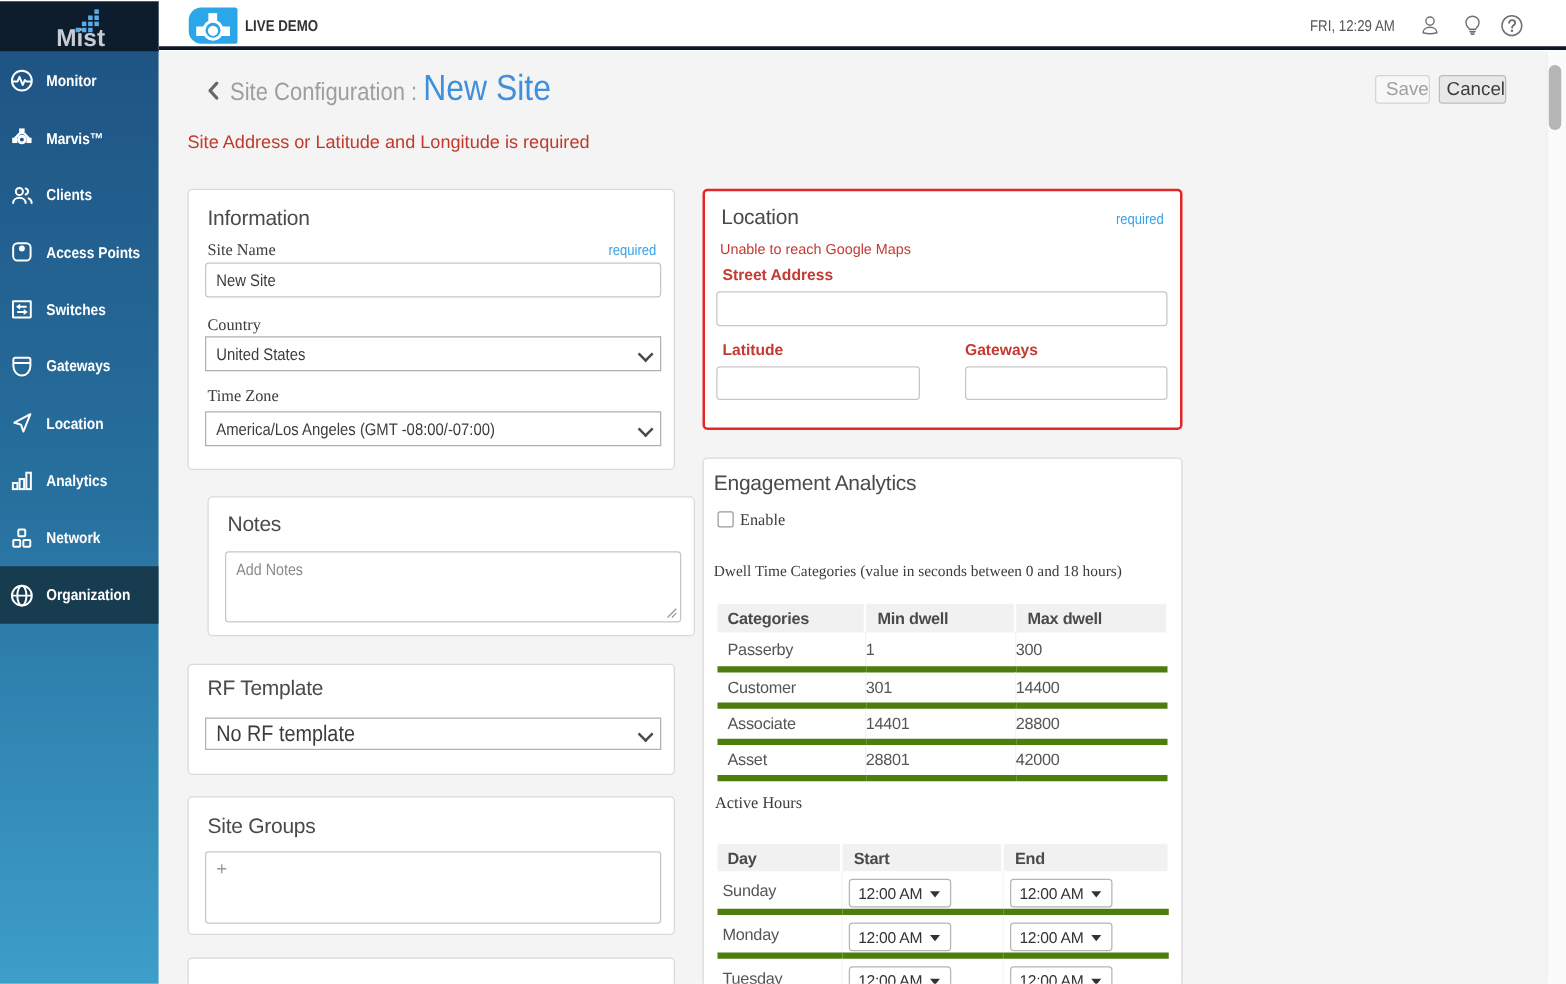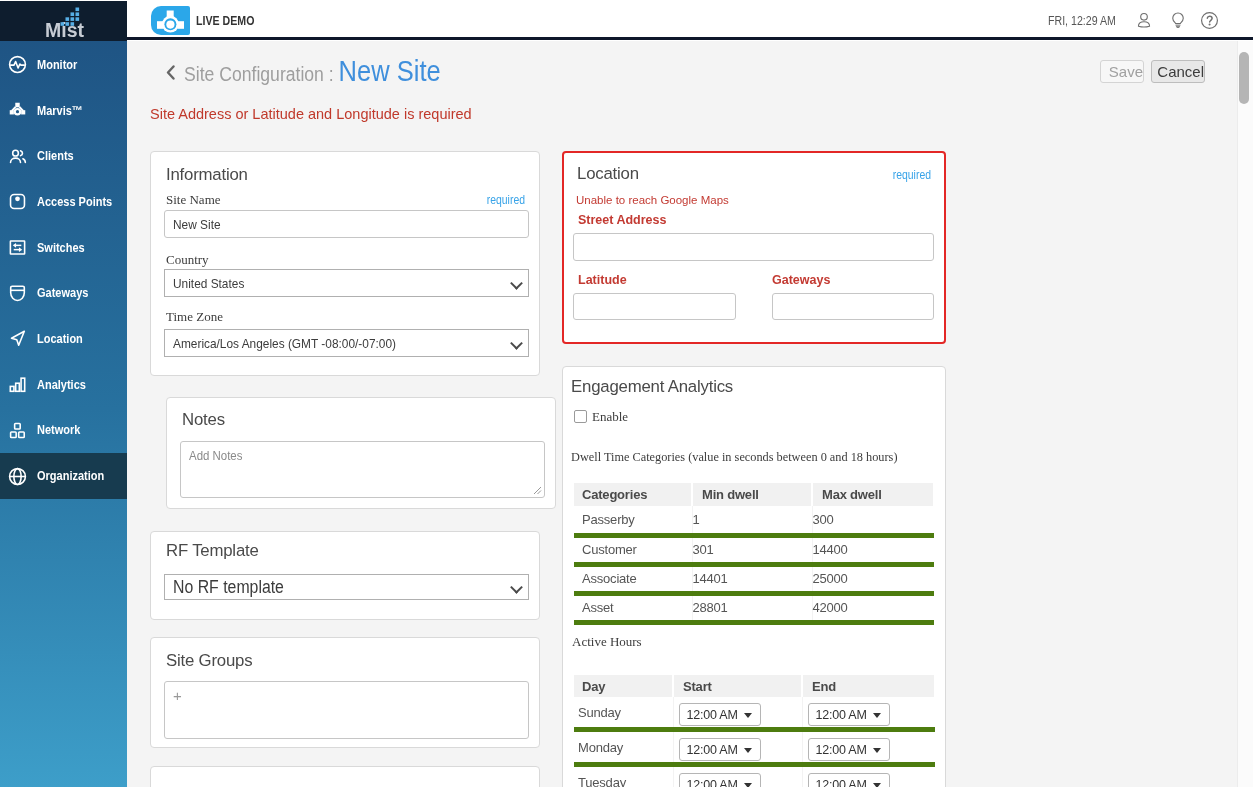--- a/index.html
+++ b/index.html
@@ -287,21 +287,21 @@
             <td style="padding-left:0px;">300</td>
           </tr>
       <tr style="height:29px;">
             <td style="padding-left:8px;">Customer</td>
             <td style="padding-left:0px;">301</td>
             <td style="padding-left:0px;">14400</td>
           </tr>
       <tr style="height:29px;">
             <td style="padding-left:8px;">Associate</td>
             <td style="padding-left:0px;">14401</td>
-            <td style="padding-left:0px;">25000</td>
+            <td style="padding-left:0px;">28800</td>
           </tr>
       <tr style="height:29px;">
             <td style="padding-left:8px;">Asset</td>
             <td style="padding-left:0px;">28801</td>
             <td style="padding-left:0px;">42000</td>
           </tr>
     </tbody>
       </table>
     <div class="lbl" style="position:absolute;left:9px;top:267px;">Active Hours</div>
     <table class="t" style="position:absolute;left:11px;top:308px;width:362px;">

